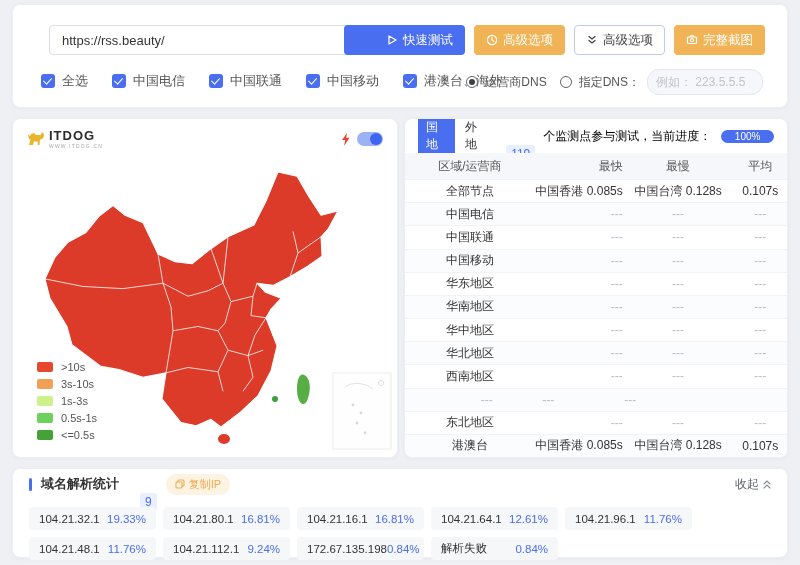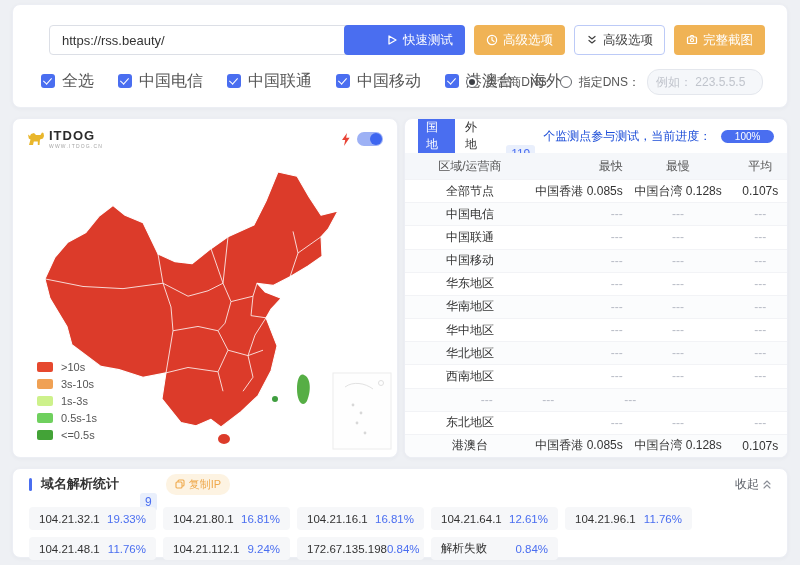--- a/index.html
+++ b/index.html
@@ -11,21 +11,21 @@
   .url-input{flex:1;border:none;outline:none;font-size:13px;color:#333;font-family:inherit;background:transparent;}
   .clear-icon{width:14px;height:14px;border-radius:50%;background:#c6cad2;color:#fff;font-size:9px;line-height:14px;text-align:center;cursor:pointer;flex:0 0 14px;}
   .clear-icon::before{content:"\2715";}
   .btns{position:absolute;right:22px;top:20px;display:flex;gap:9px;}
   .btn{height:30px;padding:0 11px;border-radius:4px;font-size:12.5px;display:flex;align-items:center;gap:5px;border:1px solid transparent;cursor:pointer;font-family:inherit;white-space:nowrap;}
   .btn svg{flex:0 0 auto;}
   .btn-blue{background:#4a6ef0;color:#fff;padding-left:41px;}
   .btn-orange{background:#f0b355;color:#fff;}
   .btn-plain{background:#fff;color:#404040;border-color:#bccaf7;}
   .checks{position:absolute;left:28px;top:66px;display:flex;gap:24px;align-items:center;height:20px;}
-  .check{display:flex;align-items:center;gap:7px;font-size:16px;color:#555;cursor:pointer;}
+  .check{display:flex;align-items:center;gap:7px;font-size:13px;color:#555;cursor:pointer;}
   .box{width:14px;height:14px;background:#4a6ef0;border-radius:3px;position:relative;}
   .box::after{content:"";position:absolute;left:4px;top:1.5px;width:4px;height:7px;border:solid #fff;border-width:0 1.6px 1.6px 0;transform:rotate(42deg);}
   .dns-group{position:absolute;right:24px;top:64px;display:flex;align-items:center;gap:7px;font-size:12px;color:#555;height:26px;}
   .radio{width:12px;height:12px;border:1px solid #63666c;border-radius:50%;position:relative;background:#fff;cursor:pointer;box-sizing:border-box;flex:0 0 12px;}
   .radio.on::after{content:"";position:absolute;left:2px;top:2px;right:2px;bottom:2px;background:#3c3f45;border-radius:50%;}
   .rlabel{margin-right:6px;}
   .dns-input{width:116px;height:26px;background:#f5f7fa;border:1px solid #e4e7ed;border-radius:12px;color:#c0c4cc;font-size:12px;padding:0 8px;box-sizing:border-box;font-family:inherit;}
   .dns-input::placeholder{color:#c0c4cc;}
   
   .map-card{left:12px;top:118px;width:386px;height:340px;}
@@ -39,21 +39,21 @@
   .map-svg{position:absolute;left:0;top:26px;width:386px;height:308px;}
   .legend{position:absolute;left:24px;bottom:16px;display:flex;flex-direction:column;gap:5px;}
   .lg-item{display:flex;align-items:center;gap:8px;font-size:11px;color:#555;}
   .lg-swatch{width:16px;height:10px;border-radius:2px;flex:0 0 16px;}
   
   .res-card{left:404px;top:118px;width:384px;height:340px;display:flex;flex-direction:column;overflow:hidden;}
   .res-head{height:34px;display:flex;align-items:center;padding:0 13px;gap:8px;flex:0 0 34px;}
   .tab-active{background:#4a6ef0;color:#fff;font-size:12px;padding:4px 8px;border-radius:4px;cursor:pointer;}
   .tab{font-size:12px;color:#333;cursor:pointer;margin-left:2px;}
   .count-badge{background:#e9effc;color:#4a6ef0;font-size:12px;padding:2px 5px;border-radius:3px;margin-left:12px;margin-top:36px;}
-  .prog-text{font-size:12px;color:#1d4ed8;white-space:nowrap;}
+  .prog-text{font-size:12px;color:#000000;white-space:nowrap;}
   .prog{width:120px;height:13px;background:#4a6ef0;border-radius:7px;color:#fff;font-size:10px;text-align:center;line-height:13px;margin-left:2px;}
   .rtable{flex:1;display:flex;flex-direction:column;font-size:12px;}
   .thead{height:26px;background:#f5f7fa;display:flex;align-items:center;color:#555;flex:0 0 26px;}
   .tbody{flex:1;display:flex;flex-direction:column;}
   .trow{flex:1;display:flex;align-items:center;border-top:1px solid #f2f3f6;color:#333;}
   .trow:nth-of-type(even){background:#fbfcfd;}
   .c1{width:34%;text-align:center;}
   .c2{width:23%;text-align:right;}
   .c3{width:29%;text-align:center;}
   .c4{width:14%;text-align:center;}

